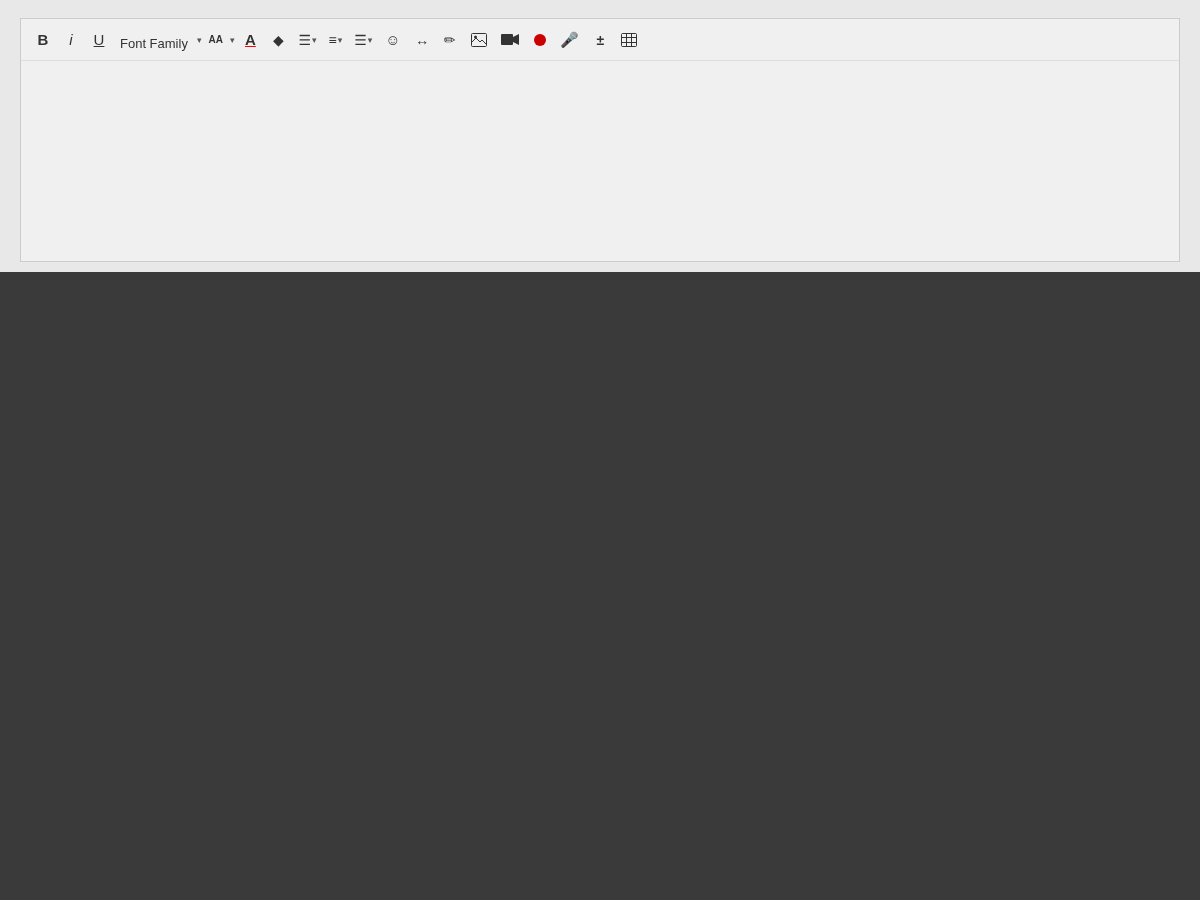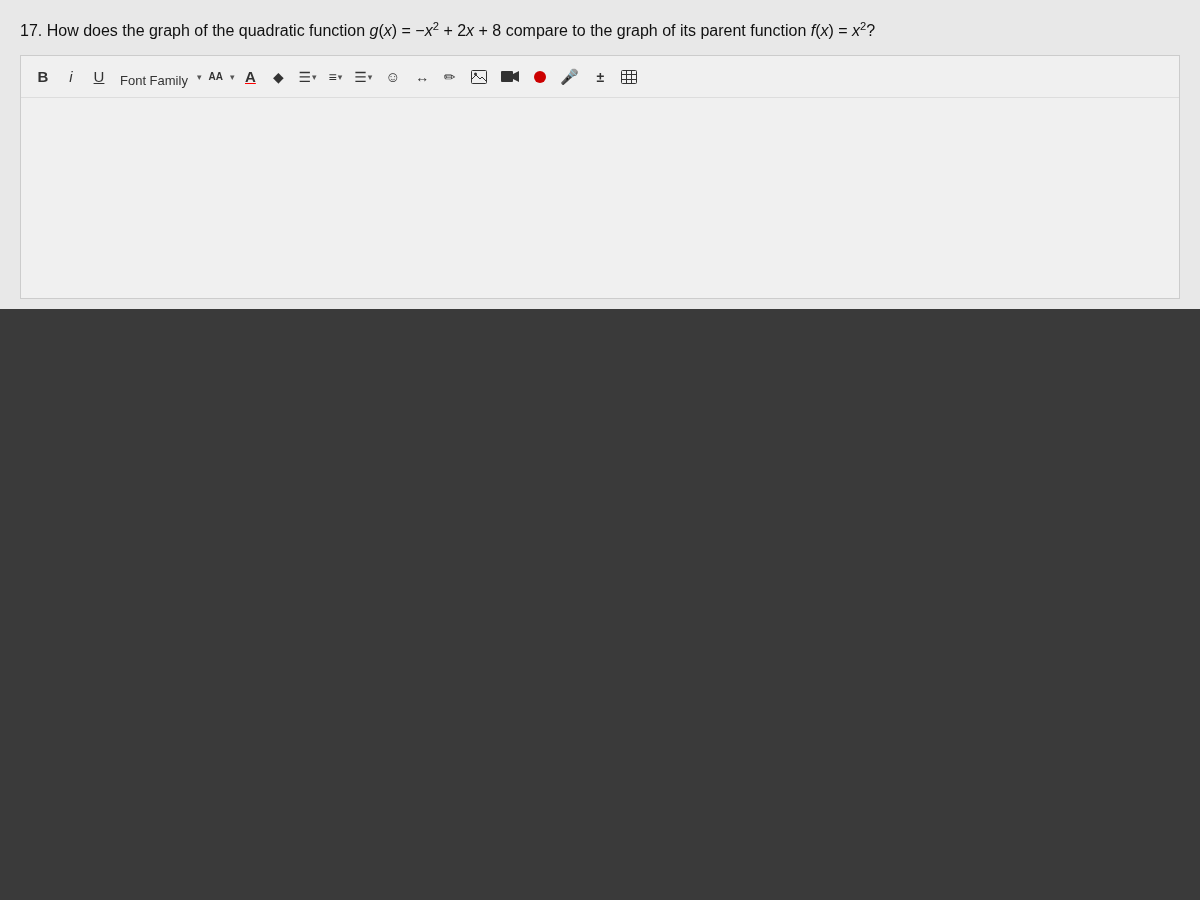--- a/index.html
+++ b/index.html
@@ -130,24 +130,20 @@
     }
     sup {
       font-size: 0.7em;
     }
   </style>
 </head>
 <body>
 
 <div class="content-wrapper">
   <div class="question-area">
-    <div class="question-text">
-      <span>17. </span>
-      <span>How does the graph of the quadratic function <em>g</em>(<em>x</em>) = −<em>x</em><sup>2</sup> + 2<em>x</em> + 8 compare to the graph of its parent function <em>f</em>(<em>x</em>) = <em>x</em><sup>2</sup>?</span>
-    </div>
 
     <div class="editor-container">
       <div class="toolbar">
 
         <button class="toolbar-btn bold">B</button>
 
         <button class="toolbar-btn italic">i</button>
 
         <button class="toolbar-btn underline">U</button>
 

